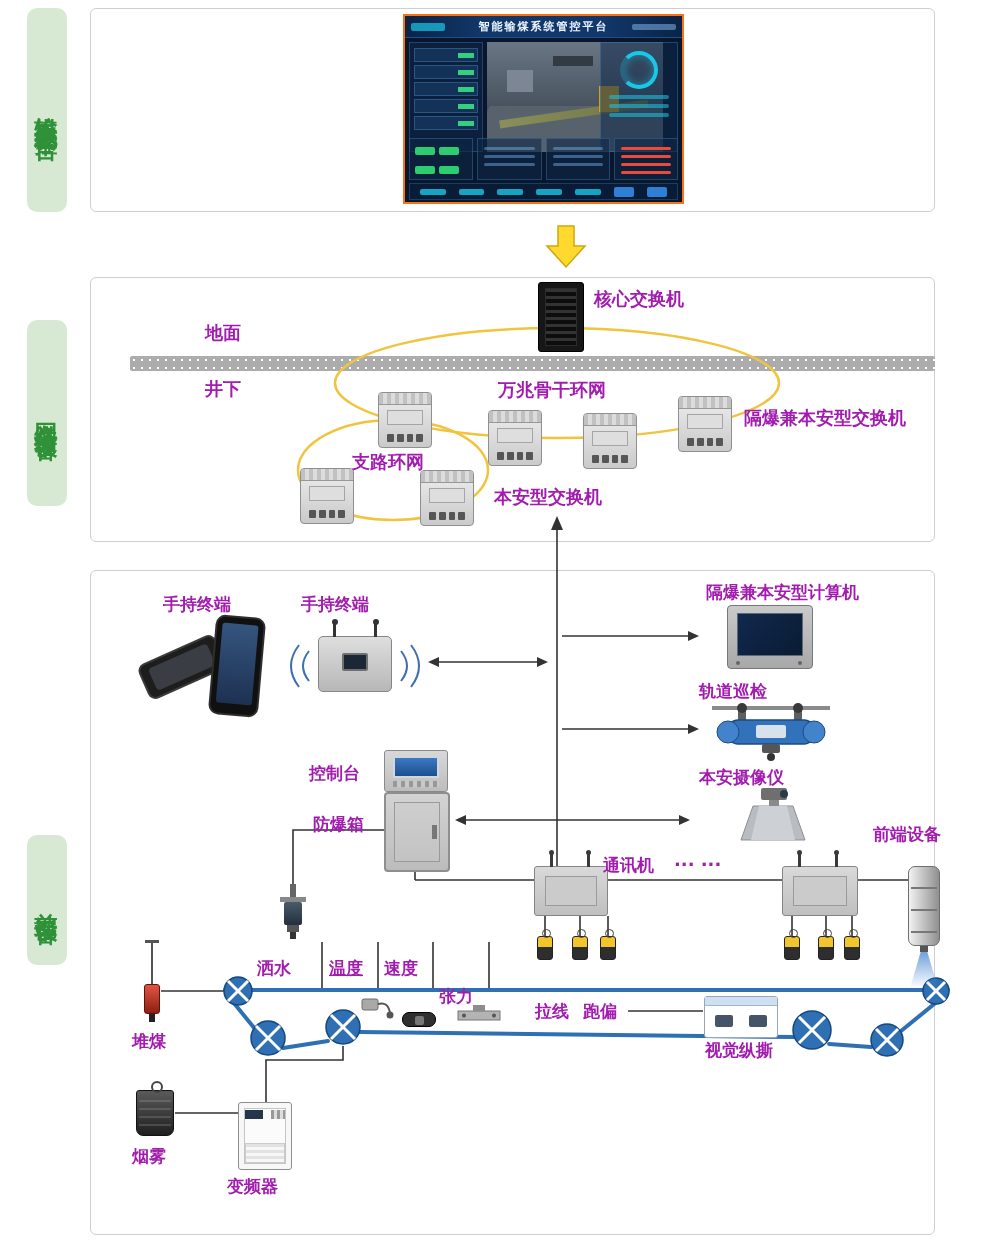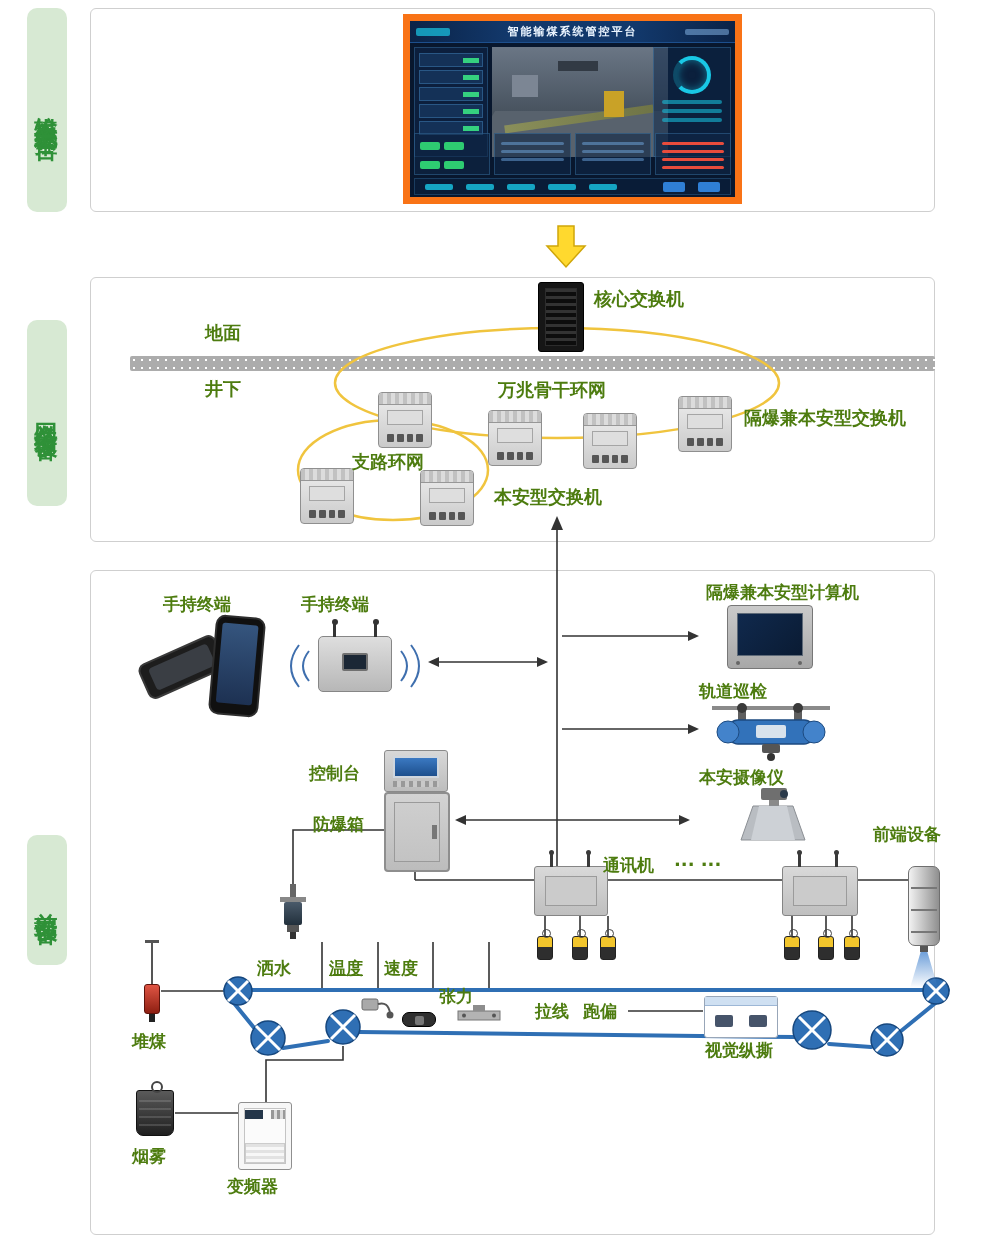--- a/index.html
+++ b/index.html
@@ -10,21 +10,21 @@
   
   .vlabel { position:absolute; width:40px; background:#d7e9d3; color:#2f9138;
             border-radius:10px; writing-mode:vertical-rl; text-orientation:upright;
             font-size:23px; font-weight:700; letter-spacing:3px;
             display:flex; align-items:center; justify-content:center; z-index:5; }
 
   
   .sbox { position:absolute; border:1px solid #cfcfcf; border-radius:6px; background:#fff; z-index:1; }
 
   
-  .lbl { position:absolute; font-size:17px; font-weight:600; color:#4d7c0f;
+  .lbl { position:absolute; font-size:17px; font-weight:600; color:#a21caf;
          white-space:nowrap; z-index:6; line-height:1.2; }
   .lbl.big { font-size:18px; }
 
   
   .groundbar { position:absolute; left:130px; top:356px; width:805px; height:15px;
                background-color:#acacac;
                background-image:radial-gradient(circle,#ffffff 1.3px, transparent 1.5px);
                background-size:8px 8px; z-index:2; border-radius:2px; }
 
   
@@ -144,22 +144,22 @@
   .inverter { left:238px; top:1102px; width:54px; height:68px; background:#f7f7f7;
            border:1.5px solid #8f8f8f; border-radius:3px; }
   .inverter .ipanel { position:absolute; inset:5px; border:1px solid #c4c4c4; background:#fbfbfb; }
   .inverter .idisp { position:absolute; left:6px; top:7px; width:18px; height:9px; background:#24364a; }
   .inverter .ibtns { position:absolute; right:6px; top:7px; width:14px; height:9px;
            background:repeating-linear-gradient(90deg,#999 0 3px,#ddd 3px 6px); }
   .inverter .ivent { position:absolute; left:6px; right:6px; bottom:6px; height:20px; border:1px solid #ccc;
            background:repeating-linear-gradient(180deg,#e2e2e2 0 3px,#f7f7f7 3px 6px); }
 
   
-  .dash { position:absolute; left:403px; top:14px; width:339px; height:190px; z-index:4;
-          background:#08172e; border:7px solid #f97316; }
+  .dash { position:absolute; left:403px; top:14px; width:281px; height:190px; z-index:4;
+          background:#08172e; border:2px solid #f97316; }
   .dash-header { position:relative; height:22px; border-bottom:1px solid #1d4f8d;
           background:linear-gradient(90deg,#0b2347,#12386b 30%,#12386b 70%,#0b2347);
           display:flex; align-items:center; justify-content:center; }
   .dash-title { color:#eaf4ff; font-size:11px; font-weight:700; letter-spacing:2px; }
   .dash-logo { position:absolute; left:6px; top:7px; width:34px; height:8px; background:#19c8e6;
           opacity:.7; border-radius:2px; }
   .dash-meta { position:absolute; right:6px; top:8px; width:44px; height:6px;
           background:rgba(140,190,240,.5); border-radius:2px; }
   .dash-left { position:absolute; left:4px; top:26px; width:74px; height:110px;
           background:rgba(15,40,75,.5); border:1px solid rgba(80,160,220,.3); padding:2px; }

